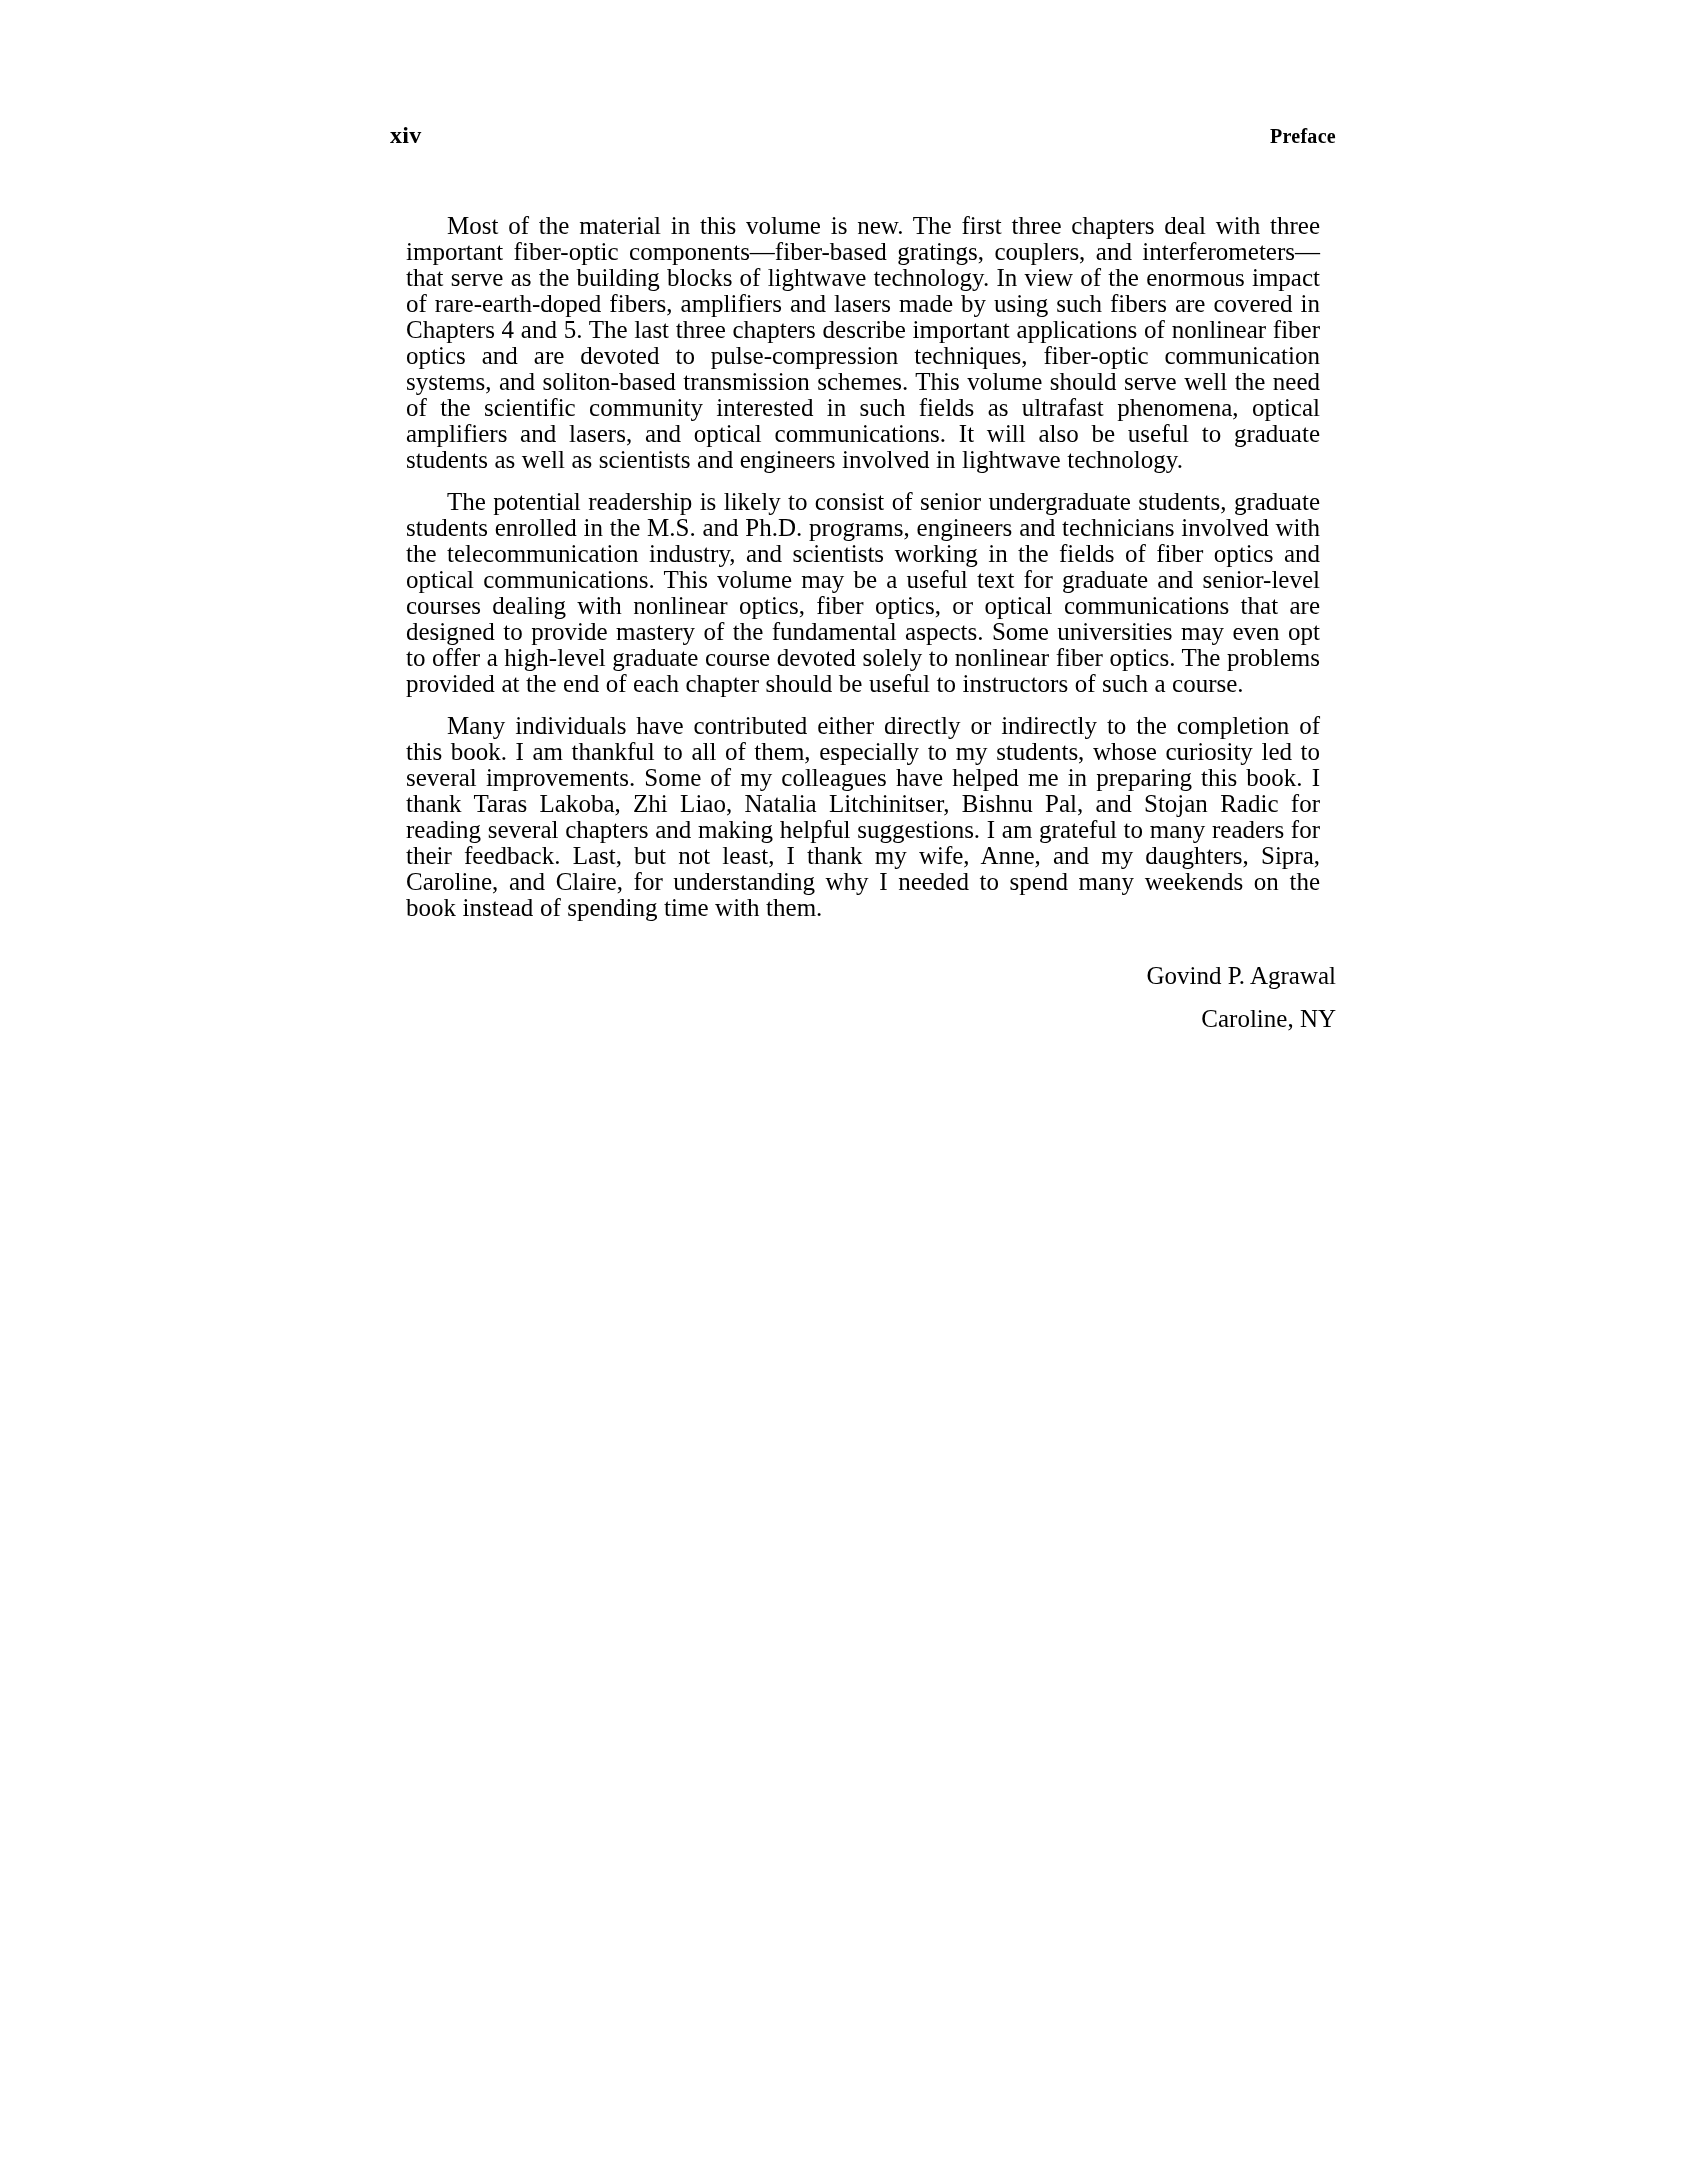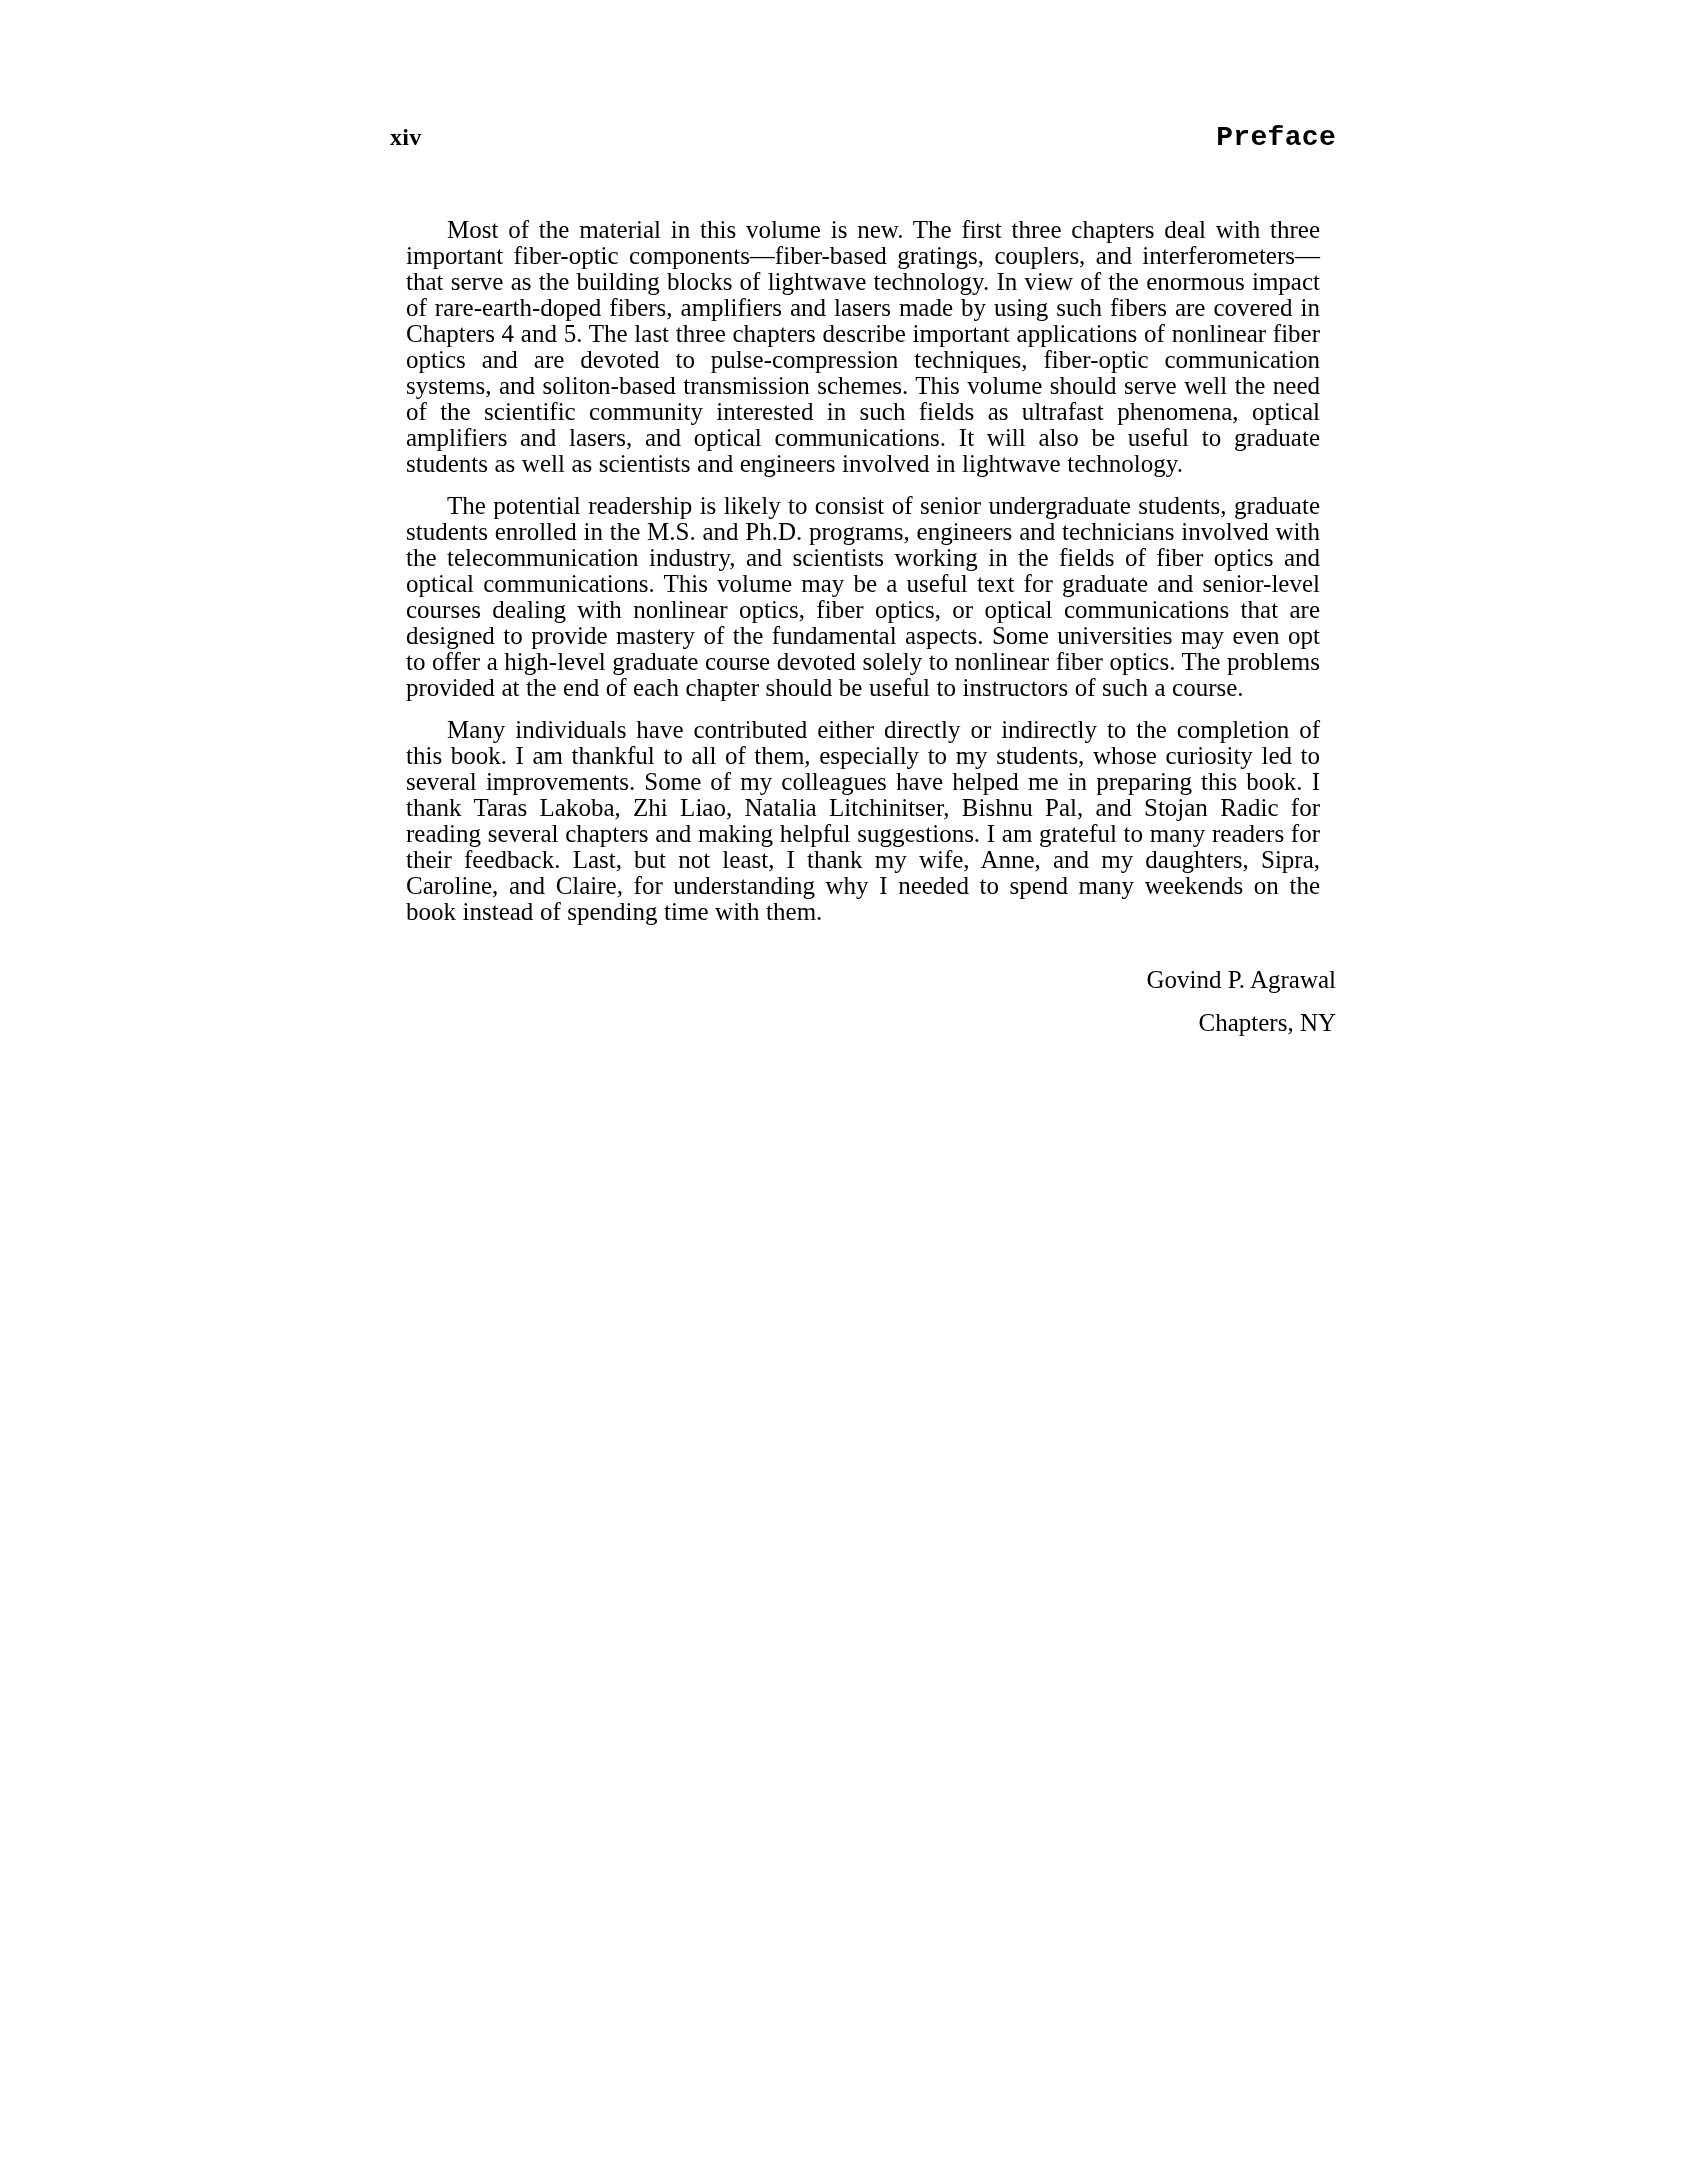--- a/index.html
+++ b/index.html
@@ -36,22 +36,21 @@
     font-size: 24px;
     letter-spacing: 0.3px;
     margin-bottom: 64px;
   }
   .folio {
     font-weight: bold;
     font-size: 24px;
   }
   .head-title {
     font-weight: bold;
-    font-size: 28px;
-    font-family: Liberation Mono, monospace;
+    font-size: 20px;
   }
   p.body-par {
     margin: 16px;
     font-size: 25px;
     line-height: 26px;
     text-align: justify;
     text-indent: 41px;
     hyphens: none;
     word-spacing: 0.3px;
   }
@@ -75,18 +74,18 @@
       <span class="folio">xiv</span>
       <span class="head-title">Preface</span>
     </div>
 
     <p class="body-par">Most of the material in this volume is new. The first three chapters deal with three important fiber-optic components—fiber-based gratings, couplers, and interferometers—that serve as the building blocks of lightwave technology. In view of the enormous impact of rare-earth-doped fibers, amplifiers and lasers made by using such fibers are covered in Chapters 4 and 5. The last three chapters describe important applications of nonlinear fiber optics and are devoted to pulse-compression techniques, fiber-optic communication systems, and soliton-based transmission schemes. This volume should serve well the need of the scientific community interested in such fields as ultrafast phenomena, optical amplifiers and lasers, and optical communications. It will also be useful to graduate students as well as scientists and engineers involved in lightwave technology.</p>
     <p class="body-par">The potential readership is likely to consist of senior undergraduate students, graduate students enrolled in the M.S. and Ph.D. programs, engineers and technicians involved with the telecommunication industry, and scientists working in the fields of fiber optics and optical communications. This volume may be a useful text for graduate and senior-level courses dealing with nonlinear optics, fiber optics, or optical communications that are designed to provide mastery of the fundamental aspects. Some universities may even opt to offer a high-level graduate course devoted solely to nonlinear fiber optics. The problems provided at the end of each chapter should be useful to instructors of such a course.</p>
     <p class="body-par">Many individuals have contributed either directly or indirectly to the completion of this book. I am thankful to all of them, especially to my students, whose curiosity led to several improvements. Some of my colleagues have helped me in preparing this book. I thank Taras Lakoba, Zhi Liao, Natalia Litchinitser, Bishnu Pal, and Stojan Radic for reading several chapters and making helpful suggestions. I am grateful to many readers for their feedback. Last, but not least, I thank my wife, Anne, and my daughters, Sipra, Caroline, and Claire, for understanding why I needed to spend many weekends on the book instead of spending time with them.</p>
 
     <div class="signature">
       <div>Govind P. Agrawal</div>
-      <div>Chapters, NY</div>
+      <div>Caroline, NY</div>
     </div>
 
   </div>
 </div>
 
 
 </body></html>

